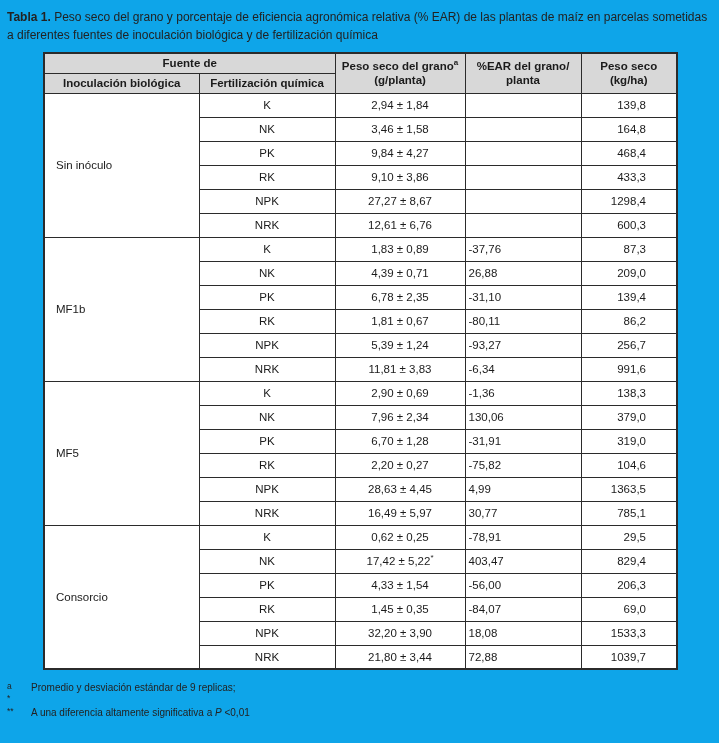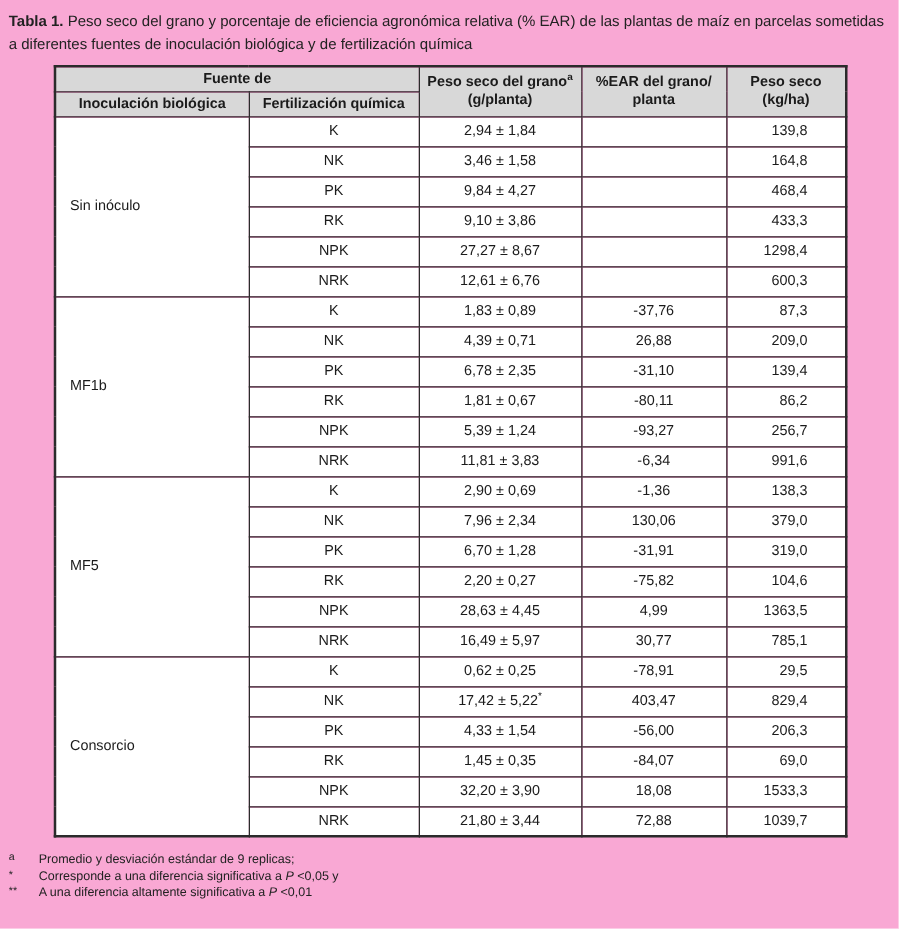--- a/index.html
+++ b/index.html
@@ -7,21 +7,21 @@
     padding: 0;
     background: #ffffff;
     font-family: "Liberation Sans", sans-serif;
     color: #1b1b1b;
   }
   .page {
     width: 719px;
     height: 743px;
     box-sizing: border-box;
     padding: 6px 7px;
-    background: #f9a8d4;
+    background: #0ea5e9;
     position: relative;
   }
   .title {
     font-size: 12px;
     line-height: 1.5;
     margin: 2px 0 8px 0;
     color: #222;
   }
   .title .title-label { font-weight: bold; }
 
@@ -55,21 +55,21 @@
     vertical-align: middle;
     background: #ffffff;
   }
   .group-cell {
     text-align: left;
     padding-left: 11px !important;
     margin-top: 21px;
   }
   .fert-cell { text-align: center; }
   .peso-cell { text-align: center; }
-  .ear-cell  { text-align: center; }
+  .ear-cell  { }
   .kg-cell   { text-align: right; padding-right: 30px !important; }
   sup { font-size: 8px; vertical-align: super; line-height: 0; }
 
   .footnotes {
     margin-top: 11px;
     font-size: 10px;
     line-height: 1.35;
     color: #222;
   }
   .footnote-row { display: flex; align-items: baseline; }
@@ -271,21 +271,20 @@
       </tbody>
   </table>
 
   <div class="footnotes">
       <div class="footnote-row">
         <span class="footnote-marker">a</span>
         <span class="footnote-text"><span>Promedio y desviación estándar de 9 replicas;</span></span>
       </div>
       <div class="footnote-row">
         <span class="footnote-marker">*</span>
-        <span class="footnote-text"><span>Corresponde a una diferencia significativa a </span><span class="it">P</span><span> &lt;0,05 y</span></span>
       </div>
       <div class="footnote-row">
         <span class="footnote-marker">**</span>
         <span class="footnote-text"><span>A una diferencia altamente significativa a </span><span class="it">P</span><span> &lt;0,01</span></span>
       </div>
     </div>
 
 </div>
 
 </body></html>

